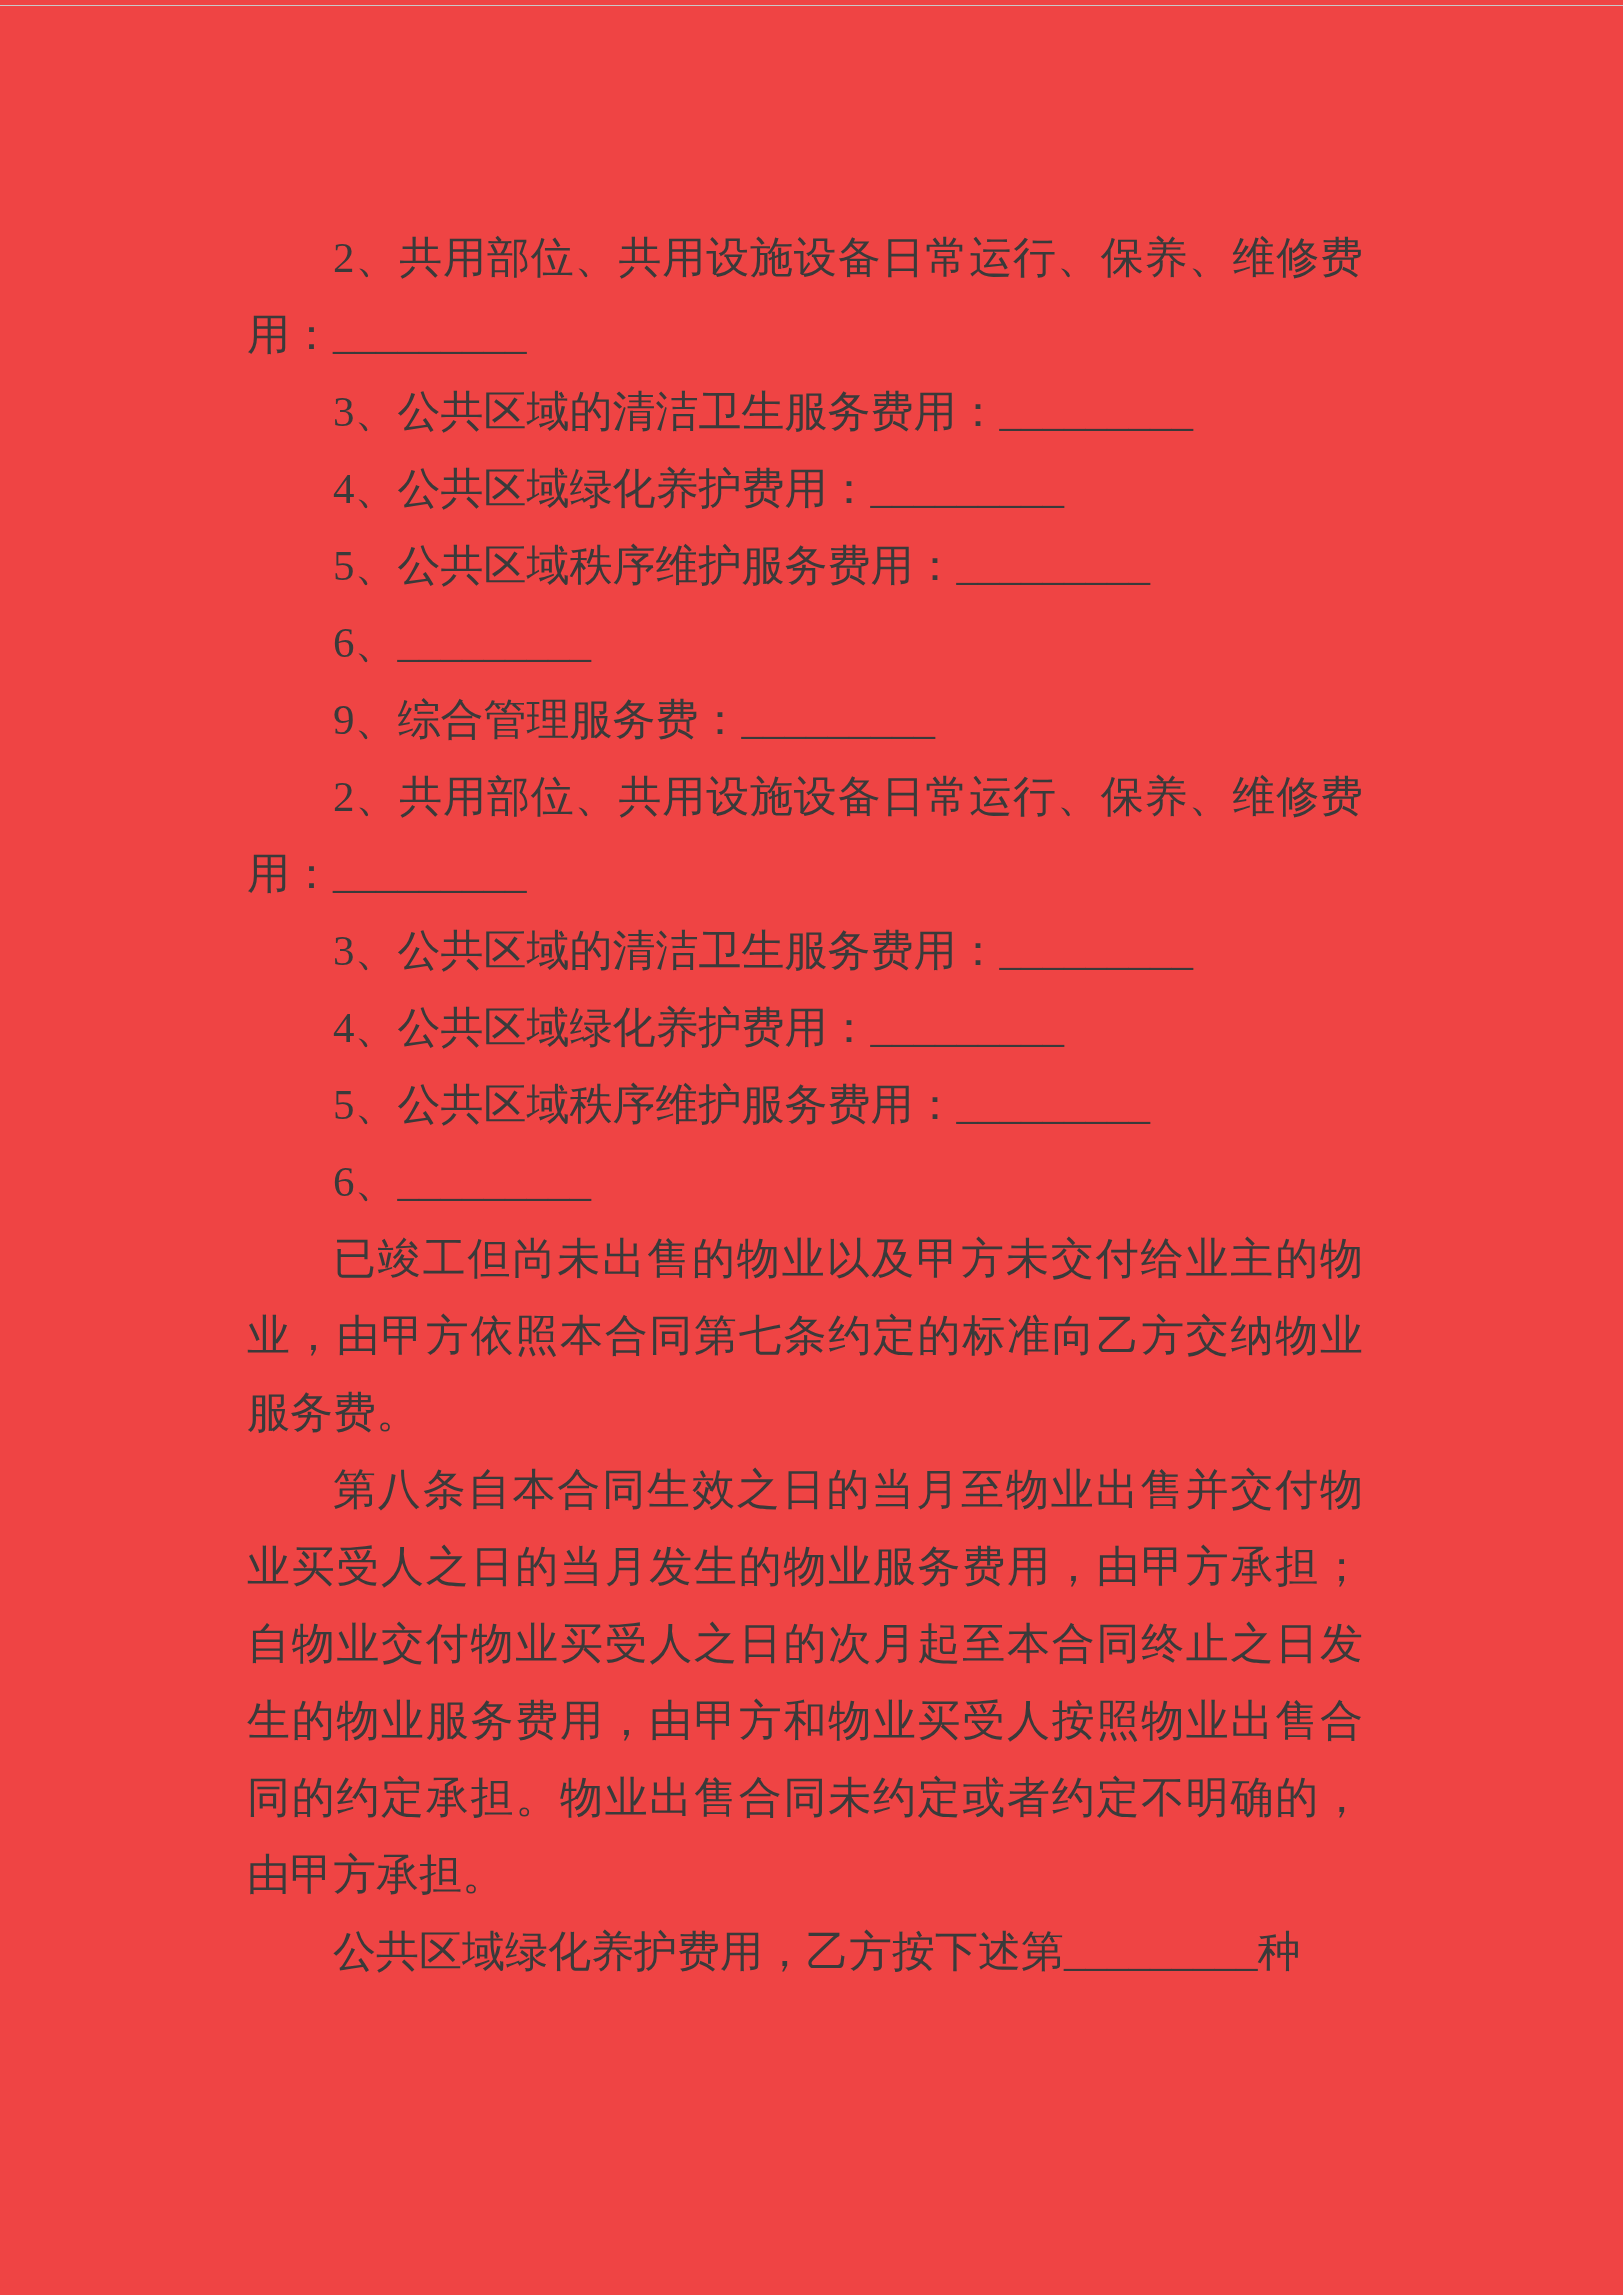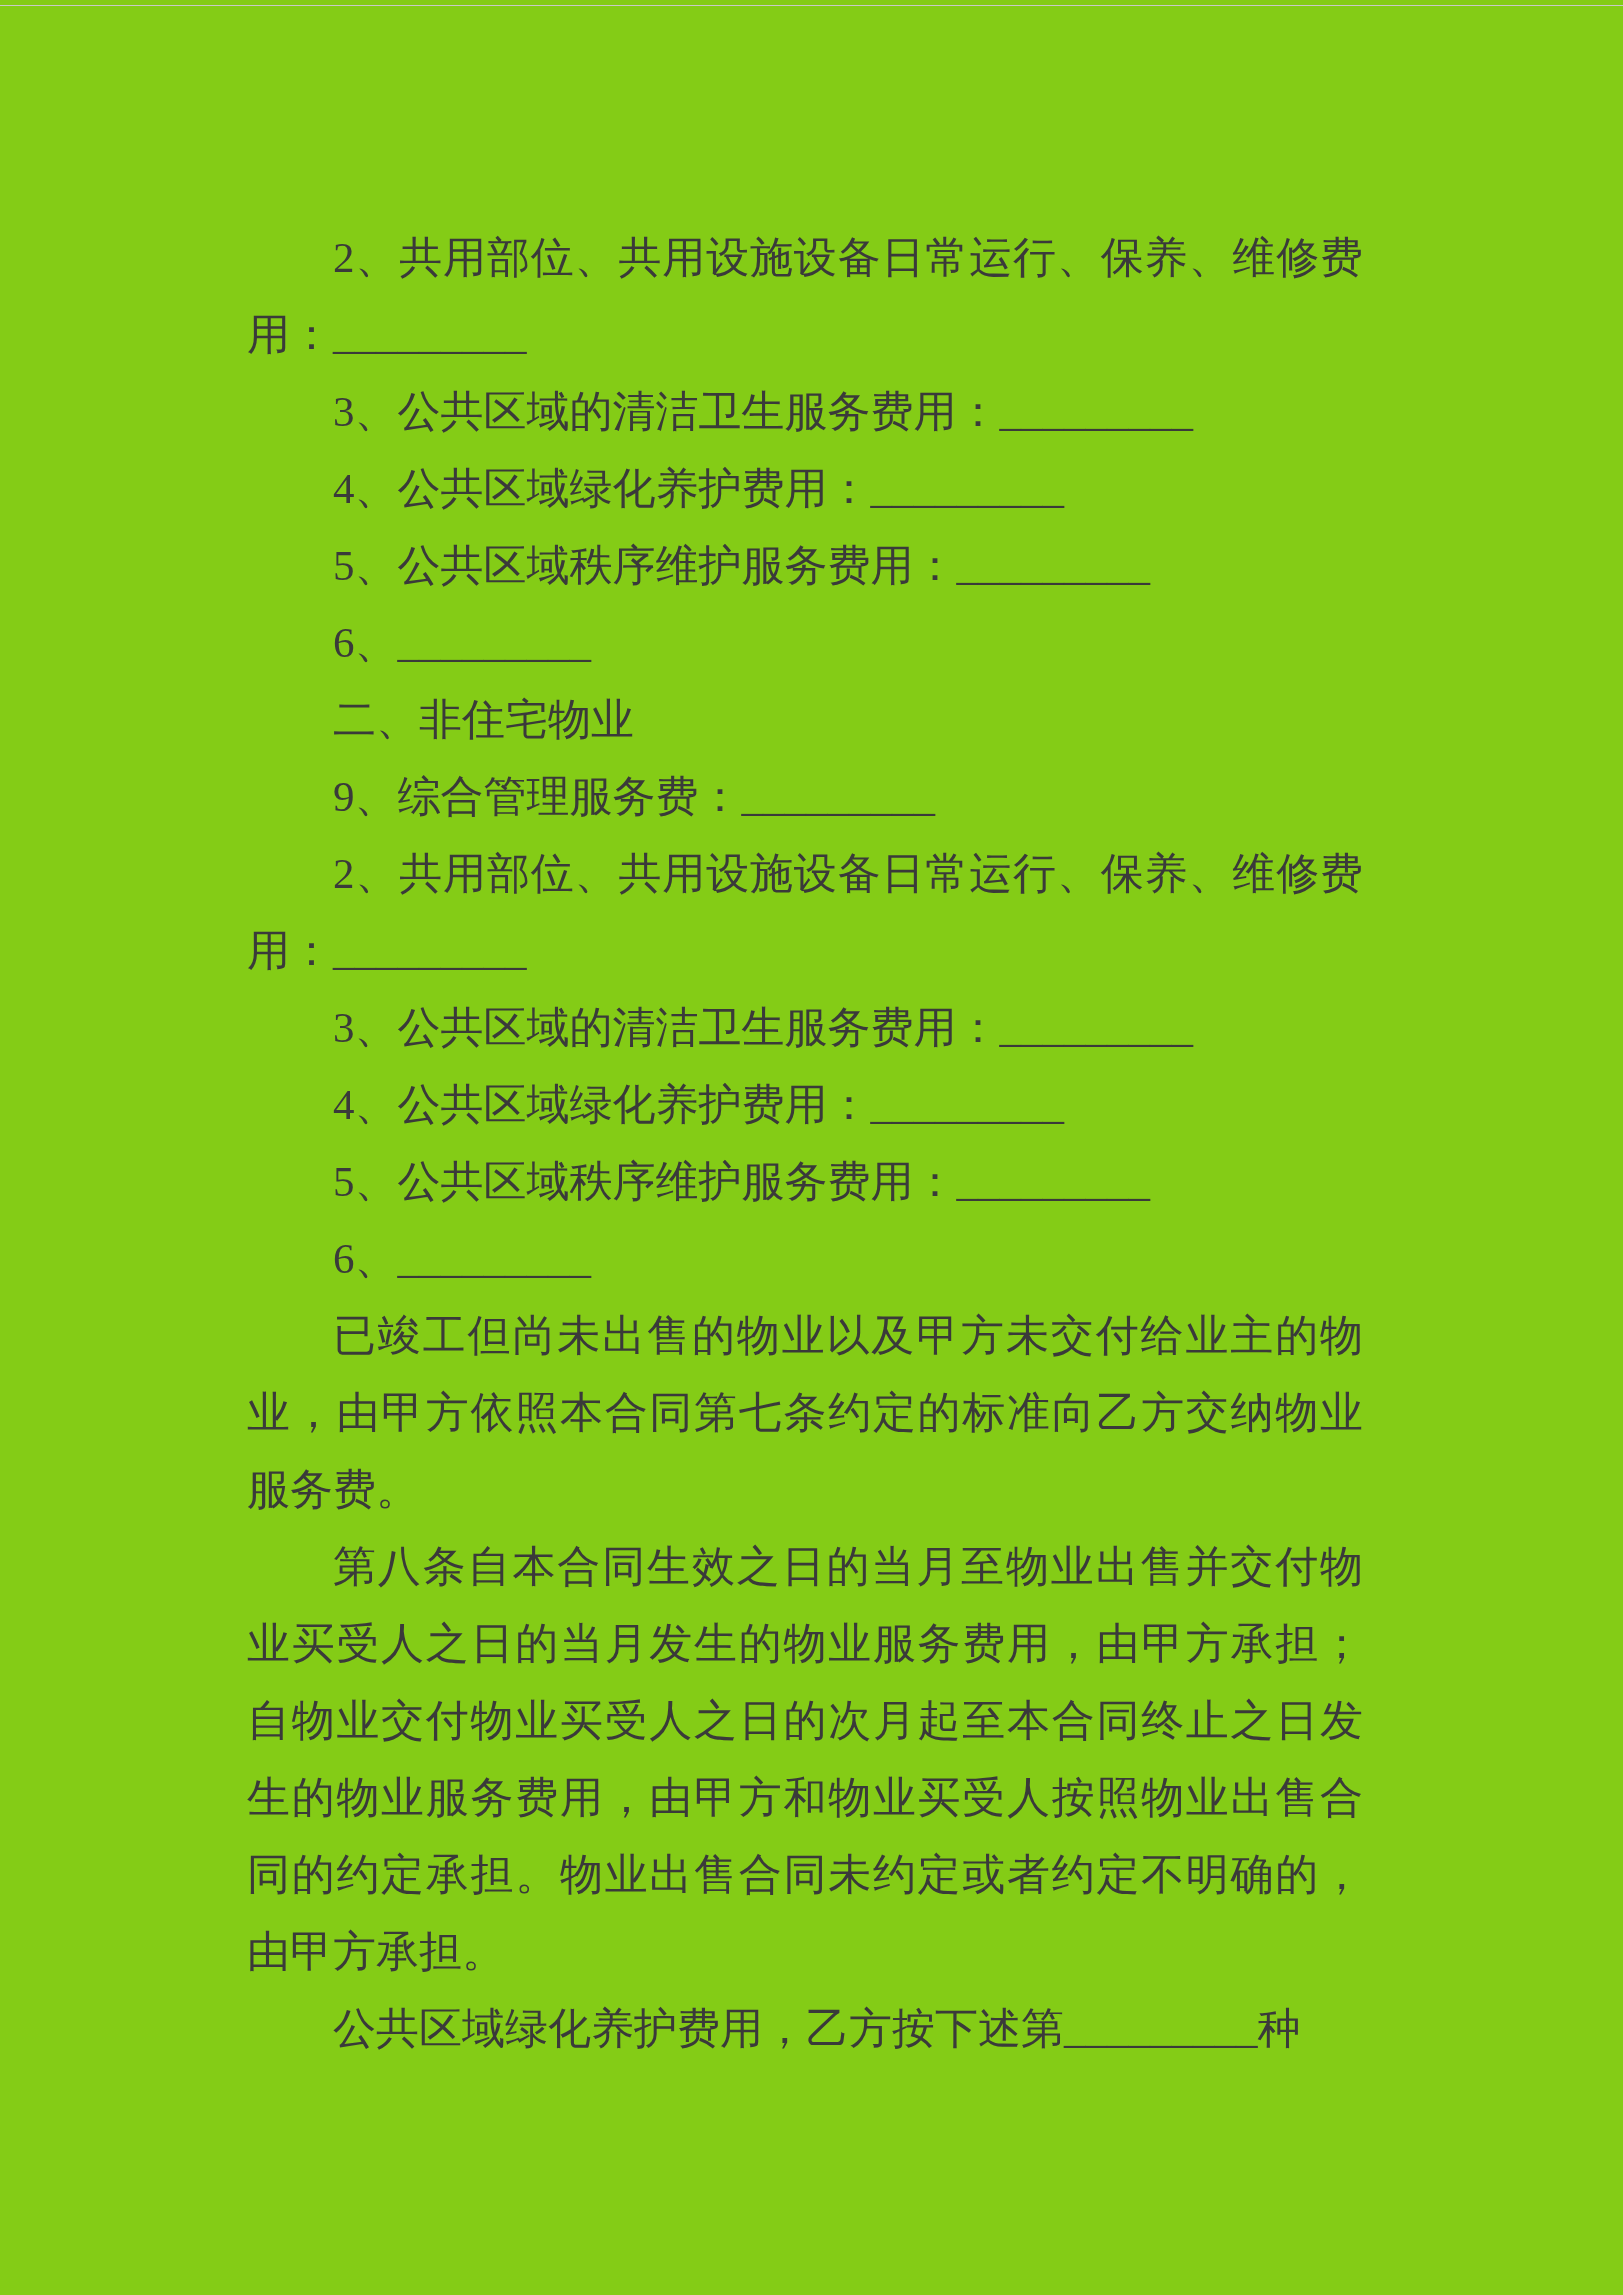--- a/index.html
+++ b/index.html
@@ -11,21 +11,21 @@
     width: 1623px;
     height: 2295px;
     overflow: hidden;
     font-family: "Liberation Serif", "DejaVu Serif", serif;
   }
   .page {
     position: relative;
     box-sizing: border-box;
     width: 1623px;
     height: 2295px;
-    background: #84cc16;
+    background: #ef4444;
     padding: 219px 260px 0 247px;
     color: #3a3a3a;
   }
   .top-edge {
     position: absolute;
     top: 4.5px;
     left: 0;
     width: 100%;
     height: 1.7px;
     background: #c9c9c9;
@@ -46,21 +46,20 @@
 <body>
 
 <div class="page">
   <div class="top-edge"></div>
 
   <p>2、共用部位、共用设施设备日常运行、保养、维修费用：_________</p>
   <p>3、公共区域的清洁卫生服务费用：_________</p>
   <p>4、公共区域绿化养护费用：_________</p>
   <p>5、公共区域秩序维护服务费用：_________</p>
   <p>6、_________</p>
-  <p>二、非住宅物业</p>
   <p>9、综合管理服务费：_________</p>
   <p>2、共用部位、共用设施设备日常运行、保养、维修费用：_________</p>
   <p>3、公共区域的清洁卫生服务费用：_________</p>
   <p>4、公共区域绿化养护费用：_________</p>
   <p>5、公共区域秩序维护服务费用：_________</p>
   <p>6、_________</p>
   <p>已竣工但尚未出售的物业以及甲方未交付给业主的物业，由甲方依照本合同第七条约定的标准向乙方交纳物业服务费。</p>
   <p>第八条自本合同生效之日的当月至物业出售并交付物业买受人之日的当月发生的物业服务费用，由甲方承担；自物业交付物业买受人之日的次月起至本合同终止之日发生的物业服务费用，由甲方和物业买受人按照物业出售合同的约定承担。物业出售合同未约定或者约定不明确的，由甲方承担。</p>
   <p>公共区域绿化养护费用，乙方按下述第_________种</p>
 </div>

